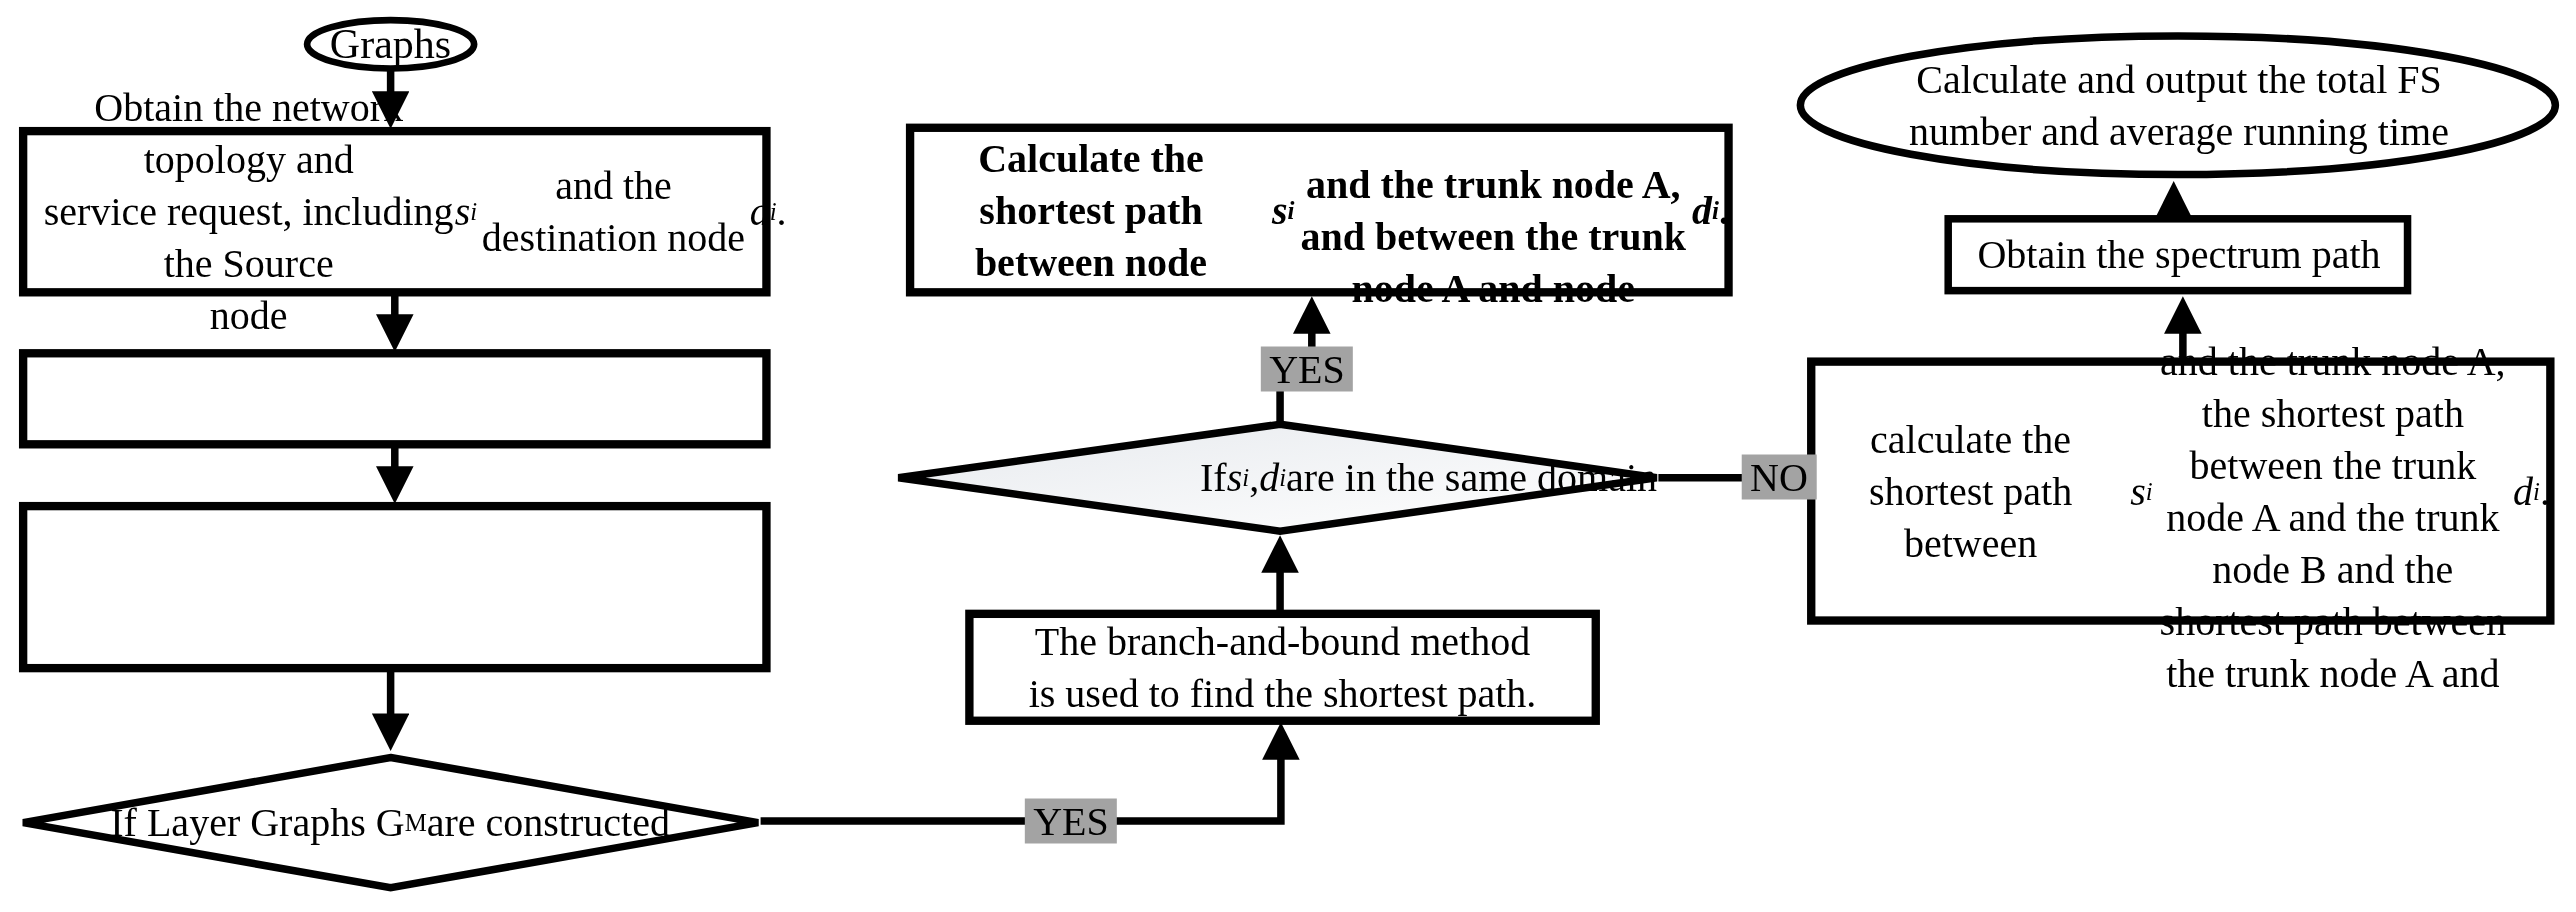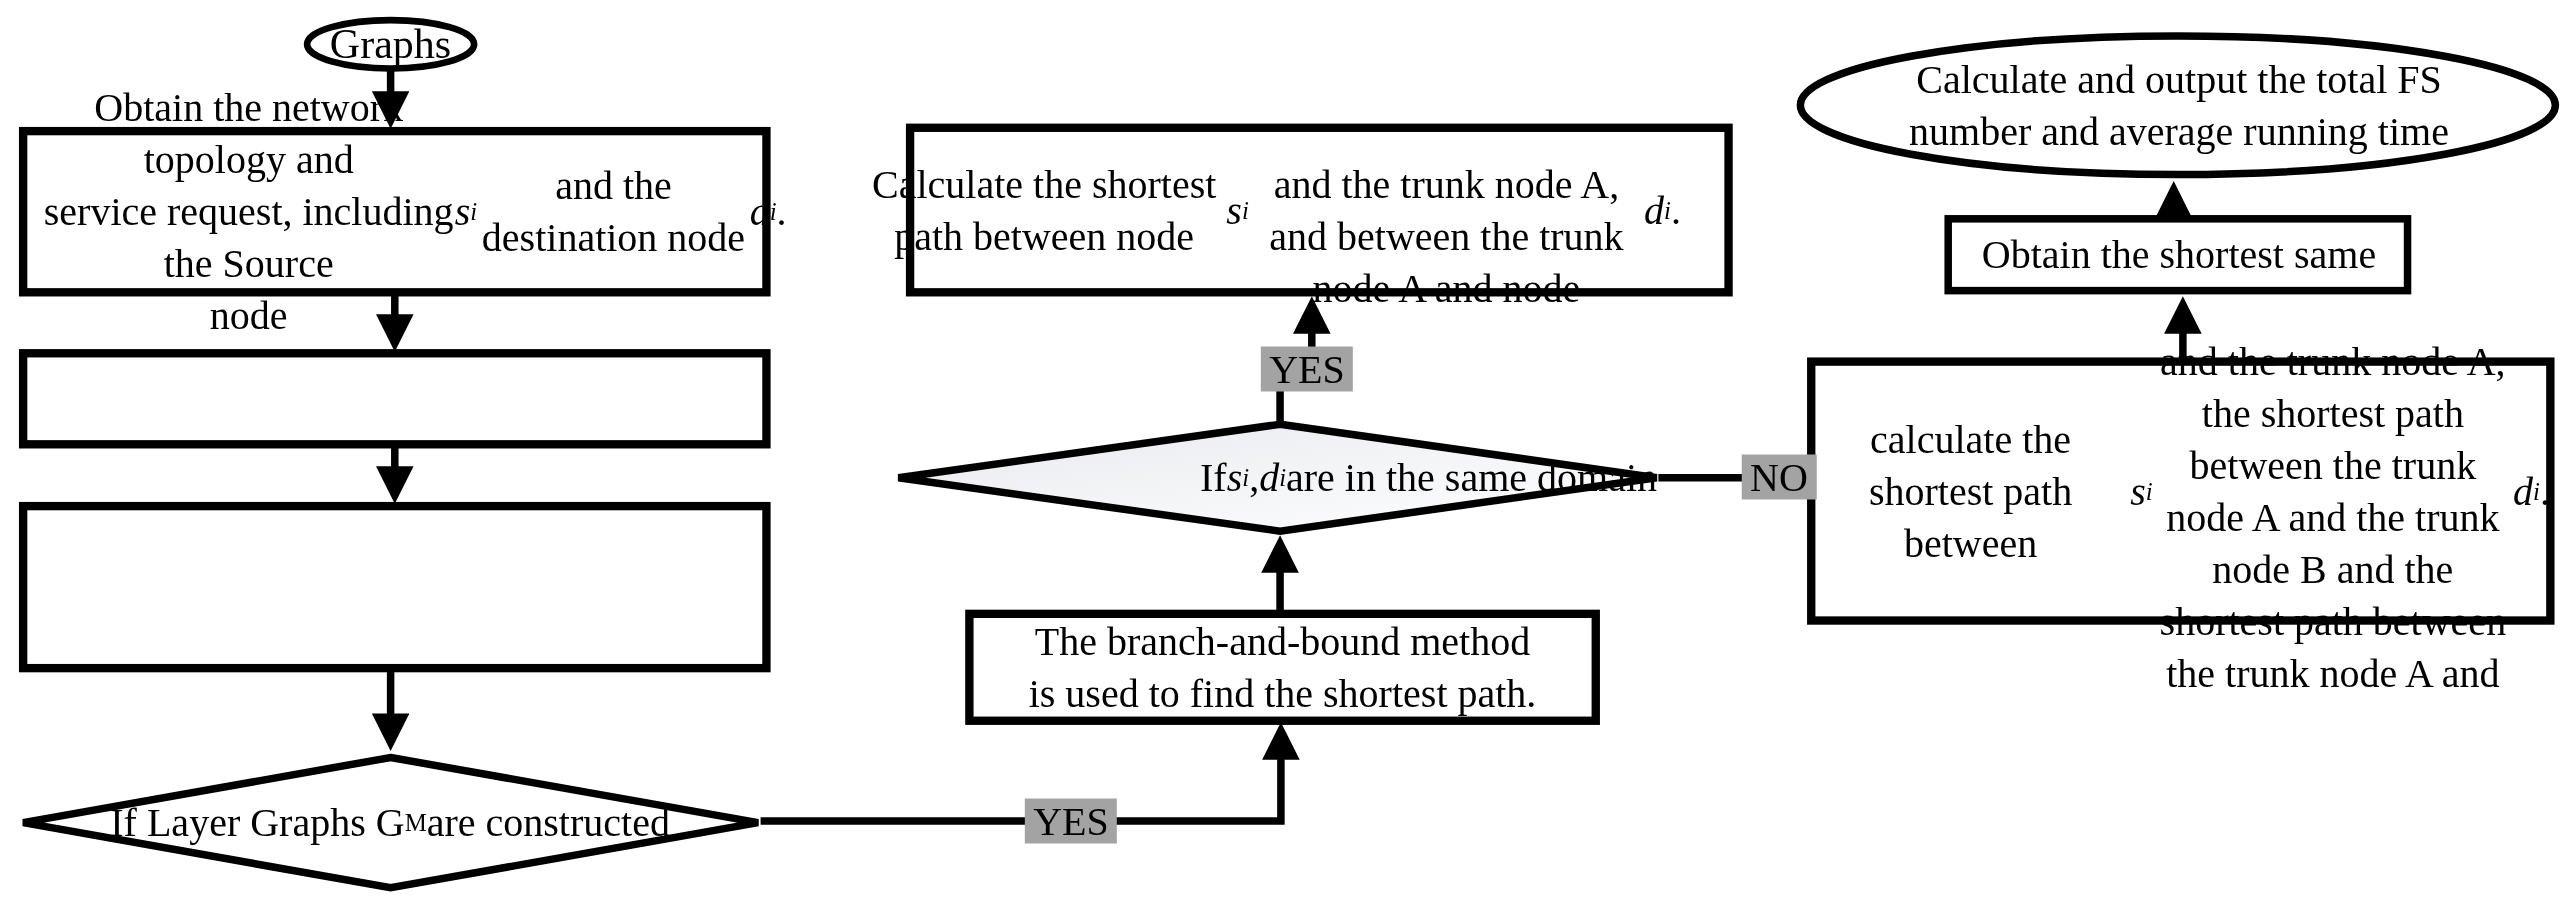--- a/index.html
+++ b/index.html
@@ -63,25 +63,25 @@
   <div class="lbl" style="left:22.6px;top:131px;width:744px;height:161px;margin-left:20px;">Obtain the network topology and<br>service request, including the Source<br>node <i>s</i><sub>i</sub>  and the destination node  <i>d</i><sub>i</sub> .</div>
 
 
 
   <div class="lbl" style="left:969px;top:614px;width:627px;height:107px;">The branch-and-bound method<br>is used to find the shortest path.</div>
 
   <div class="lbl" style="left:22.6px;top:758px;width:735px;height:130px;">If Layer Graphs G<sup>M</sup>  are constructed</div>
 
   <div class="lbl" style="left:898px;top:424px;width:759px;height:107px;justify-content:flex-end;">If  <i>s</i><sub>i</sub> , <i>d</i><sub>i</sub> are in the same domain</div>
 
-  <div class="lbl" style="left:862px;top:128px;width:819px;height:165px;">Calculate the shortest path between node  <i>s</i><sub>i</sub><br>and the trunk node A, and between the trunk<br>node A and node  <i>d</i><sub>i</sub> .</div>
+  <div class="lbl" style="left:910px;top:128px;width:819px;height:165px;font-weight:bold;">Calculate the shortest path between node  <i>s</i><sub>i</sub><br>and the trunk node A, and between the trunk<br>node A and node  <i>d</i><sub>i</sub> .</div>
 
   <div class="lbl" style="left:1811px;top:362px;width:739px;height:259px;">calculate the shortest path between  <i>s</i><sub>i</sub><br>and the trunk node A, the shortest path<br>between the trunk node A and the trunk<br>node B and  the shortest path between<br>the trunk node A and <i>d</i><sub>i</sub> .</div>
 
-  <div class="lbl" style="left:1949px;top:219px;width:460px;height:72px;">Obtain the shortest same</div>
+  <div class="lbl" style="left:1949px;top:219px;width:460px;height:72px;">Obtain the spectrum path</div>
 
   <div class="lbl" style="left:1826px;top:36px;width:706px;height:139px;text-align:center;">Calculate and output the total FS<br>number and average running time</div>
 
   <div class="edge-lbl" style="left:1071px;top:821px;">YES</div>
   <div class="edge-lbl" style="left:1307px;top:369px;">YES</div>
   <div class="edge-lbl" style="left:1779px;top:477px;">NO</div>
 
 </div>
 
 

